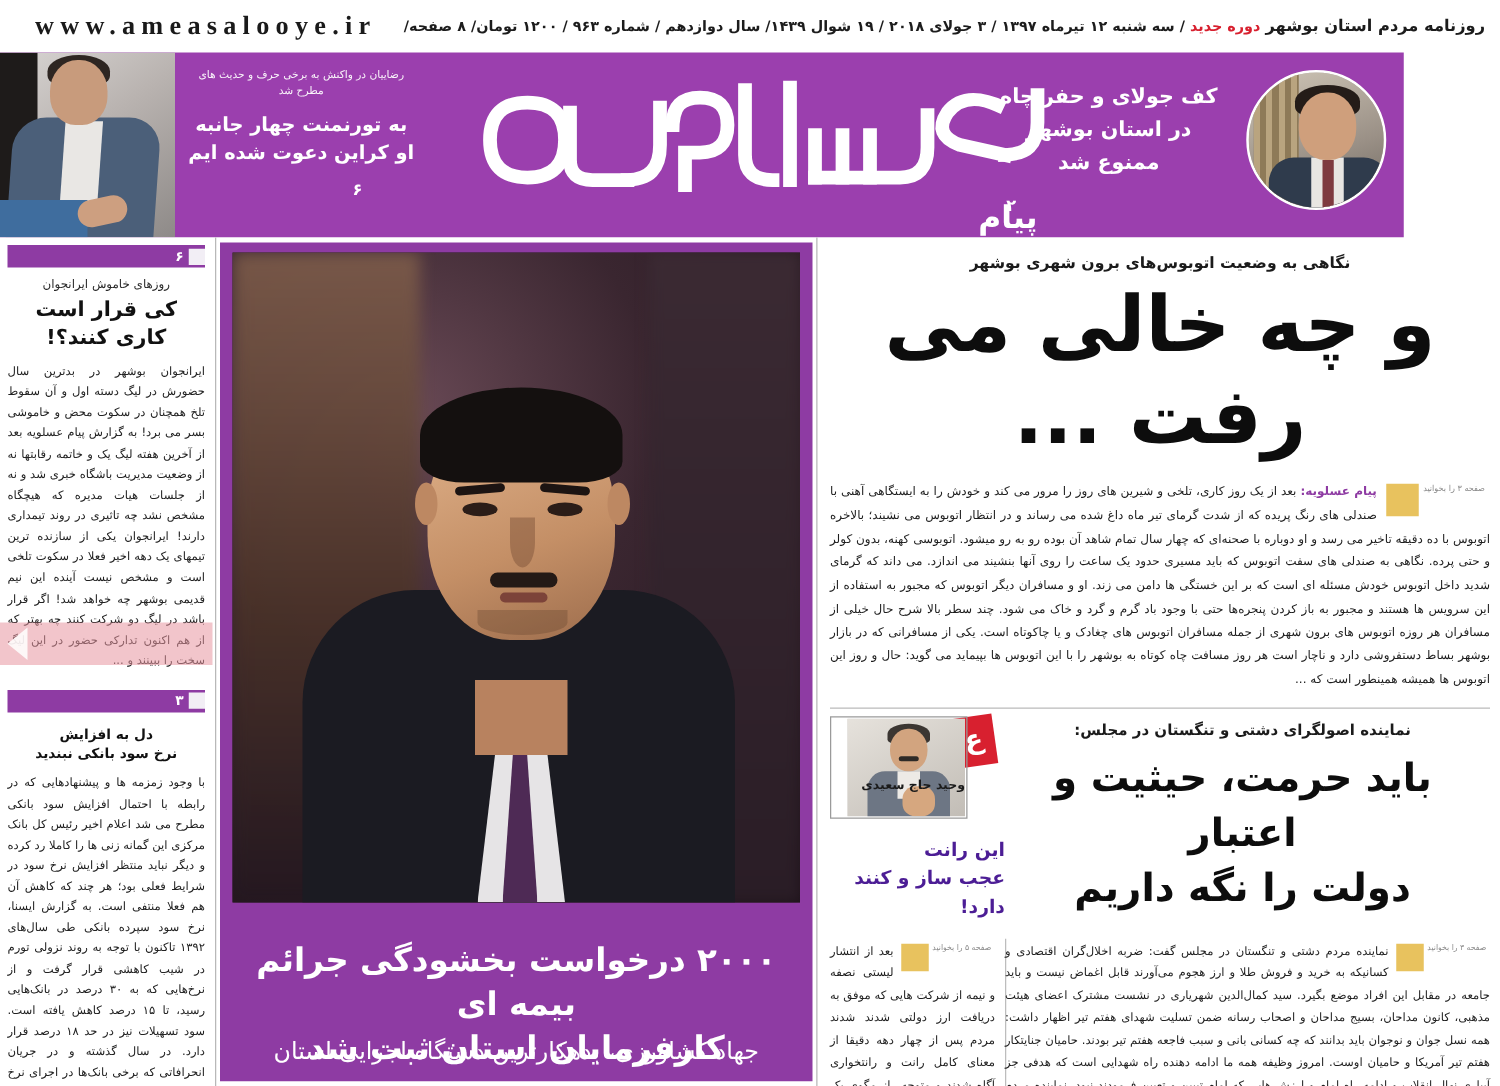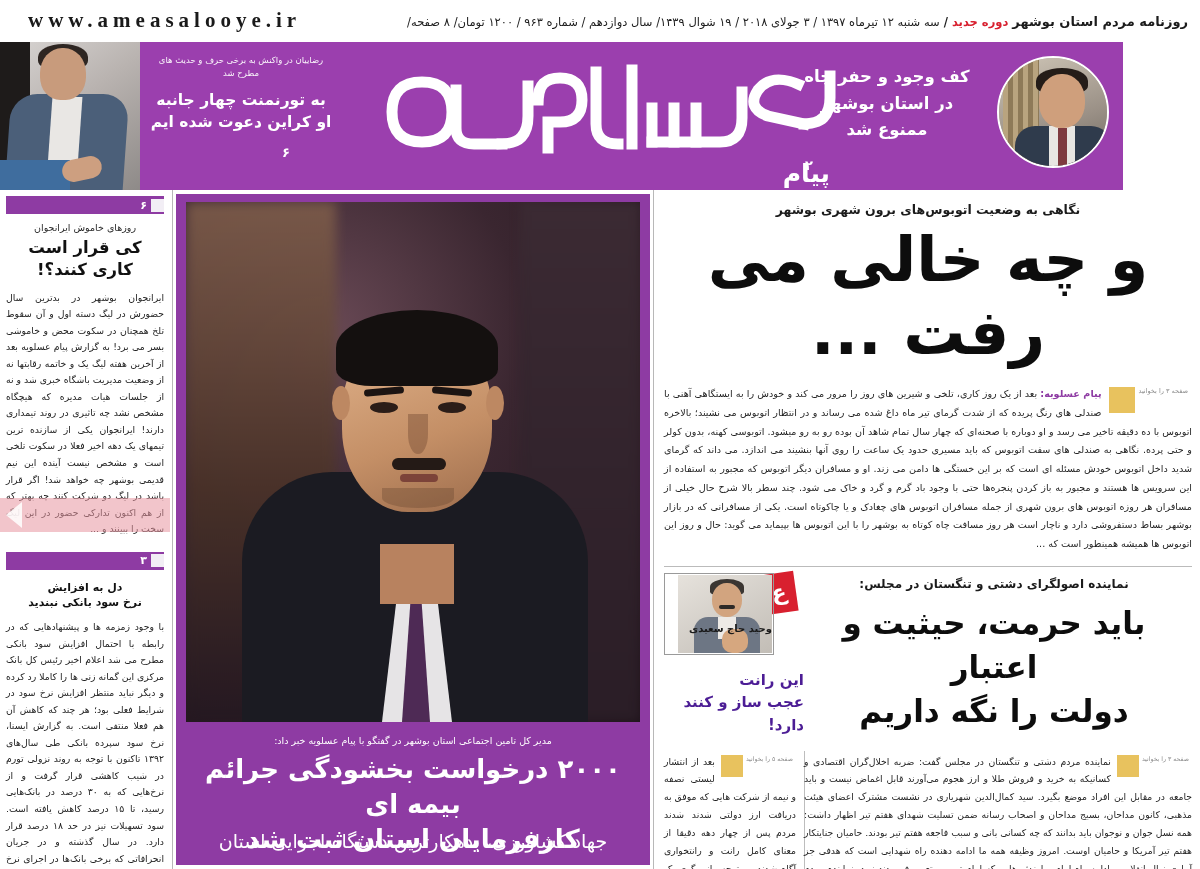--- a/index.html
+++ b/index.html
@@ -34,21 +34,21 @@
     position: absolute; right: 12px; top: 14px;
     direction: rtl;
     font-size: 11.5px;
     font-weight: 700;
     color: #1c1c1c;
     white-space: nowrap;
     font-family: "DejaVu Sans", sans-serif;
   }
   .dateline .masthead-sub { font-size: 13px; font-weight: 700; }
   .dateline .newperiod { color: #d8202f; font-weight: 700; }
-  .dateline .seg { font-weight: 400; }
+  .dateline .seg { font-weight: 700; }
 
   
   .masthead {
     position: absolute; top: 42px; left: 0;
     width: 1123px; height: 148px;
     background: #9b3fae;
     overflow: hidden;
   }
   
   .mh-photo-left {
@@ -493,21 +493,21 @@
         <path d="M300 92 L368 92 q22 0 22 -24 L390 42"></path>
 
         <path d="M446 34 q-26 -12 -40 6 q-12 18 10 26 L452 74"></path>
         <path d="M452 74 q26 0 26 -26 L478 26"></path>
       </g>
     </svg>
     <div class="logo-sub">پیام</div>
   </div>
 
   <div class="mh-teaser-right">
-    <div class="title">کف وجود و حفر چاه</div>
+    <div class="title">کف جولای و حفر چاه</div>
     <div class="title">در استان بوشهر</div>
     <div class="title">ممنوع شد</div>
     <div class="pagenum">۲</div>
   </div>
 
   <div class="mh-photo-right">
     <div class="rp-bg"></div>
     <div class="rp-curtain"></div>
     <div class="rp-body"></div>
     <div class="rp-shirt"></div>
@@ -561,21 +561,20 @@
       <div class="hair"></div>
       <div class="brow-l"></div>
       <div class="brow-r"></div>
       <div class="eye-l"></div>
       <div class="eye-r"></div>
       <div class="nose"></div>
       <div class="mustache"></div>
       <div class="mouth"></div>
       <div class="chin"></div>
     </div>
-    <div class="cc-kicker">مدیر کل تامین اجتماعی استان بوشهر در گفتگو با پیام عسلویه خبر داد:</div>
     <div class="cc-headline">
       <div>۲۰۰۰ درخواست بخشودگی جرائم بیمه ای</div>
       <div>کارفرمایان استان ثبت شد</div>
     </div>
     <div class="cc-sub">جهاد کشاورزی، بدهکارترین دستگاه اجرایی استان</div>
   </div>
 
   <div class="col-right">
 
     <div class="lead-kicker">نگاهی به وضعیت اتوبوس‌های برون شهری بوشهر</div>

